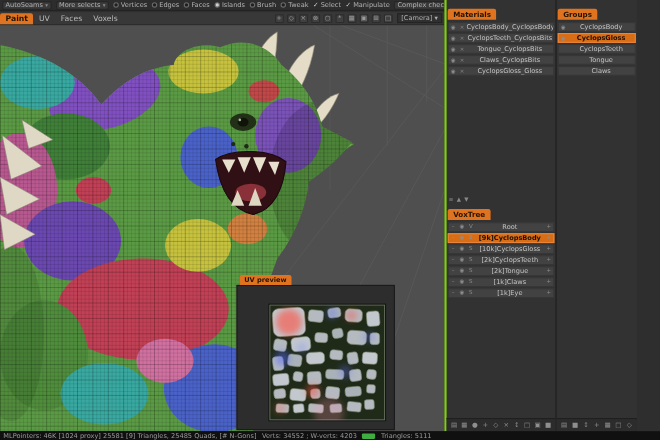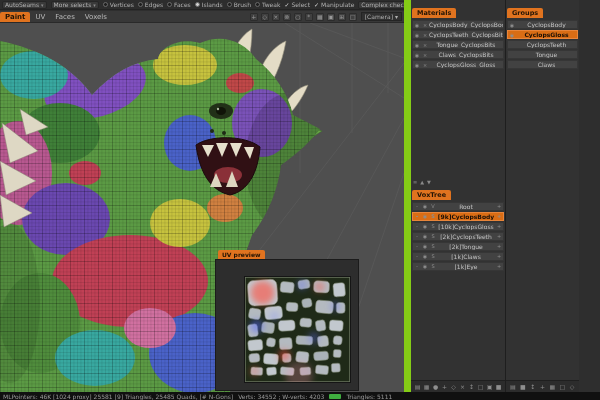--- a/index.html
+++ b/index.html
@@ -42,21 +42,21 @@
   .uvpanel { position:absolute; left:215px; top:227px; width:144px; height:141px; }
   .uvtab { position:absolute; left:3px; top:0; padding:1px 4px; background:#e0731f;
            color:#231405; font-size:6px; font-weight:bold; border-radius:2px 2px 0 0; z-index:2; }
   .uvbody { position:absolute; left:0; top:9px; width:144px; height:132px;
             background:#2d2d2d; border:1px solid #1b1b1b; }
   .uvtex { position:absolute; left:28px; top:16px; width:107px; height:107px;
            border:1px solid #151515; }
 
   
   .colA { position:absolute; left:404px; top:0; width:101px; height:392px;
-          background:#323232; border-left:7px solid #84cc16; display:flex; flex-direction:column; }
+          background:#323232; border-left:2px solid #84cc16; display:flex; flex-direction:column; }
   .colB { position:absolute; left:505px; top:0; width:74px; height:392px;
           background:#323232; border-left:1px solid #1e1e1e; display:flex; flex-direction:column; }
   .ptab { margin:8px 0 1px 1px; align-self:flex-start; padding:1px 5px;
           background:#e0731f; color:#231405; font-size:6.5px; font-weight:bold; border-radius:2px 2px 0 0; }
   .plist { padding:1px 1px 0 1px; }
   .prow { display:flex; align-items:center; height:9px; margin-bottom:1px;
           background:#424242; border:1px solid #363636; font-size:6px; color:#c4c4c4; }
   .prow .nm { flex:1; text-align:center; overflow:hidden; white-space:nowrap; }
   .prow .ic { width:8px; text-align:center; font-size:5px; color:#8e8e8e; }
   .prow.sel { background:#d96d15; border-color:#e8853a; color:#1d1006; font-weight:bold; }

